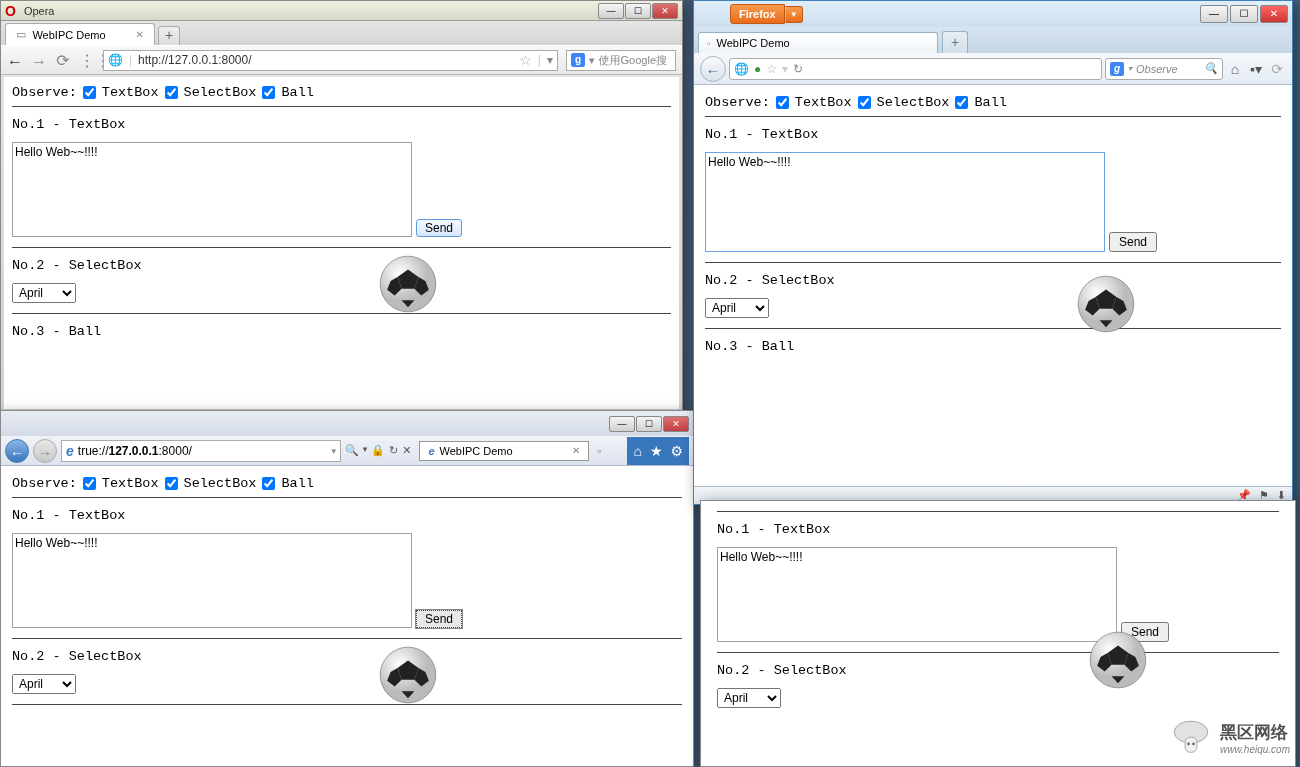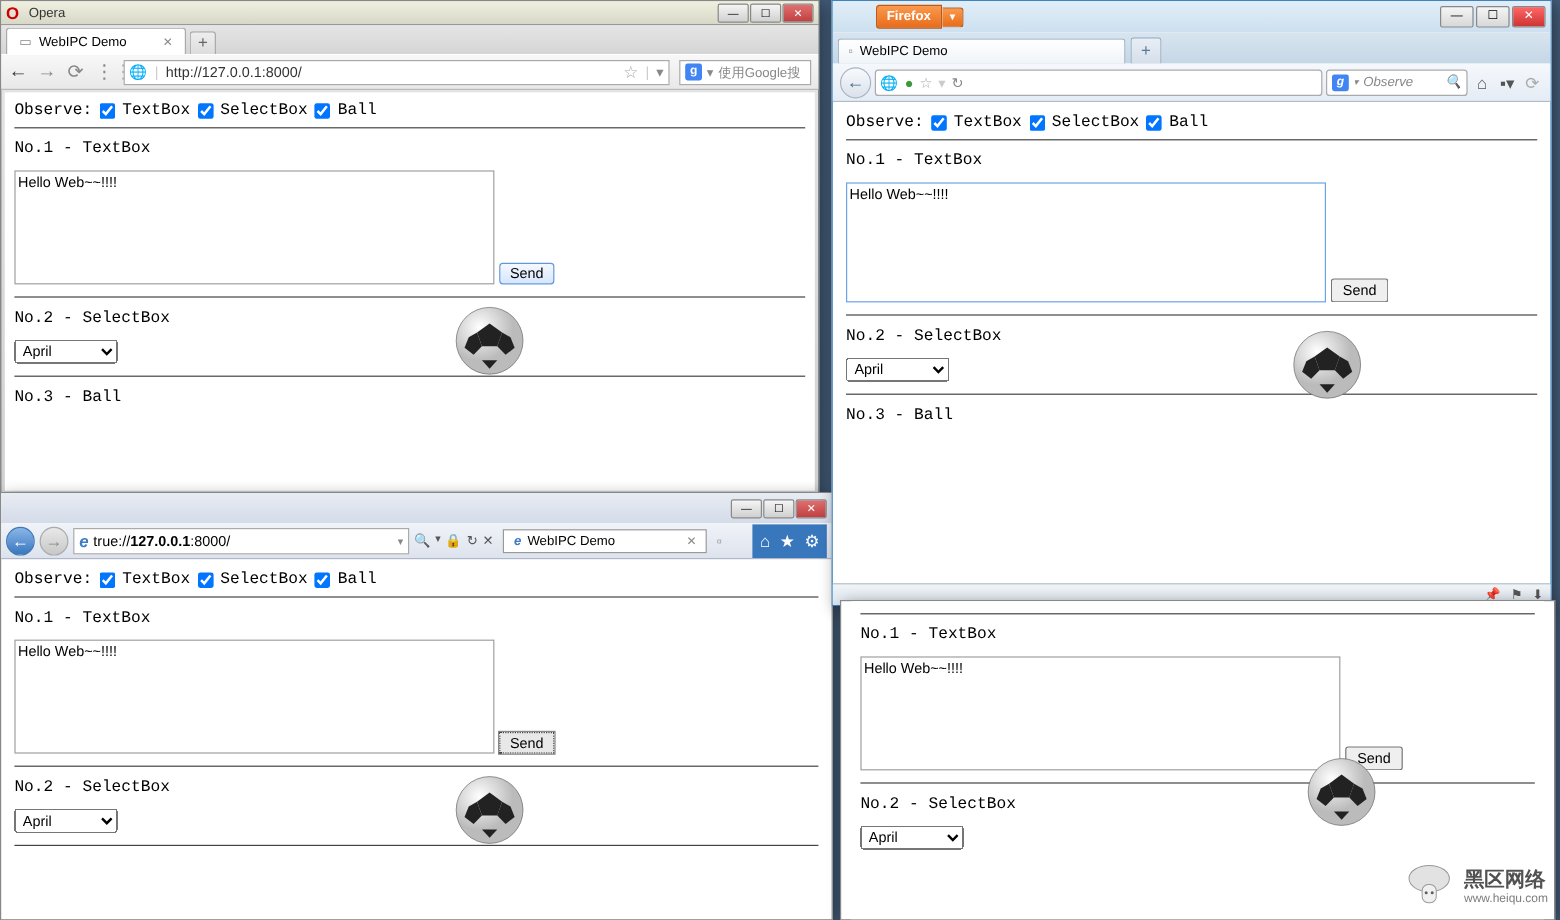--- a/index.html
+++ b/index.html
@@ -158,21 +158,21 @@
 .textbox.blue { border: 1px solid #6aa3e8; width: 400px; height: 100px; background: #fff; }
 .send-btn {
   padding: 1px 8px;
   font-size: 12px;
   cursor: pointer;
 }
 .send-btn.opera { background: linear-gradient(to bottom, #f5f8ff, #d8e5ff); border: 1.5px solid #5c9bd9; border-radius: 3px; }
 .select-box {
   font-size: 12px;
   padding: 1px 2px;
-  width: 86px;
+  width: 64px;
 }
 
 
 .soccer {
   position: absolute;
   width: 58px;
   height: 58px;
   pointer-events: none;
 }
 
@@ -409,21 +409,21 @@
 }
 .watermark .mushroom {
   width: 42px;
   height: 42px;
 }
 .watermark .text {
   display: flex;
   flex-direction: column;
 }
 .watermark .cn { font-size: 17px; font-weight: bold; color: #333; font-family: sans-serif; }
-.watermark .url { font-size: 10px; color: #666; font-family: sans-serif; }
+.watermark .url { font-size: 10px; color: #666; font-family: sans-serif; font-style: italic; }
 
 .ie-sendbtn { padding: 1px 8px; font-size: 12px; border: 1px dotted #444; outline: 1px solid #888; background: #e8e8e8; }
 </style>
 </head>
 <body>
 
 <div class="browser-window opera-window">
   <div class="opera-titlebar">
     <span class="opera-logo">O</span>
     <span class="title">Opera</span>

